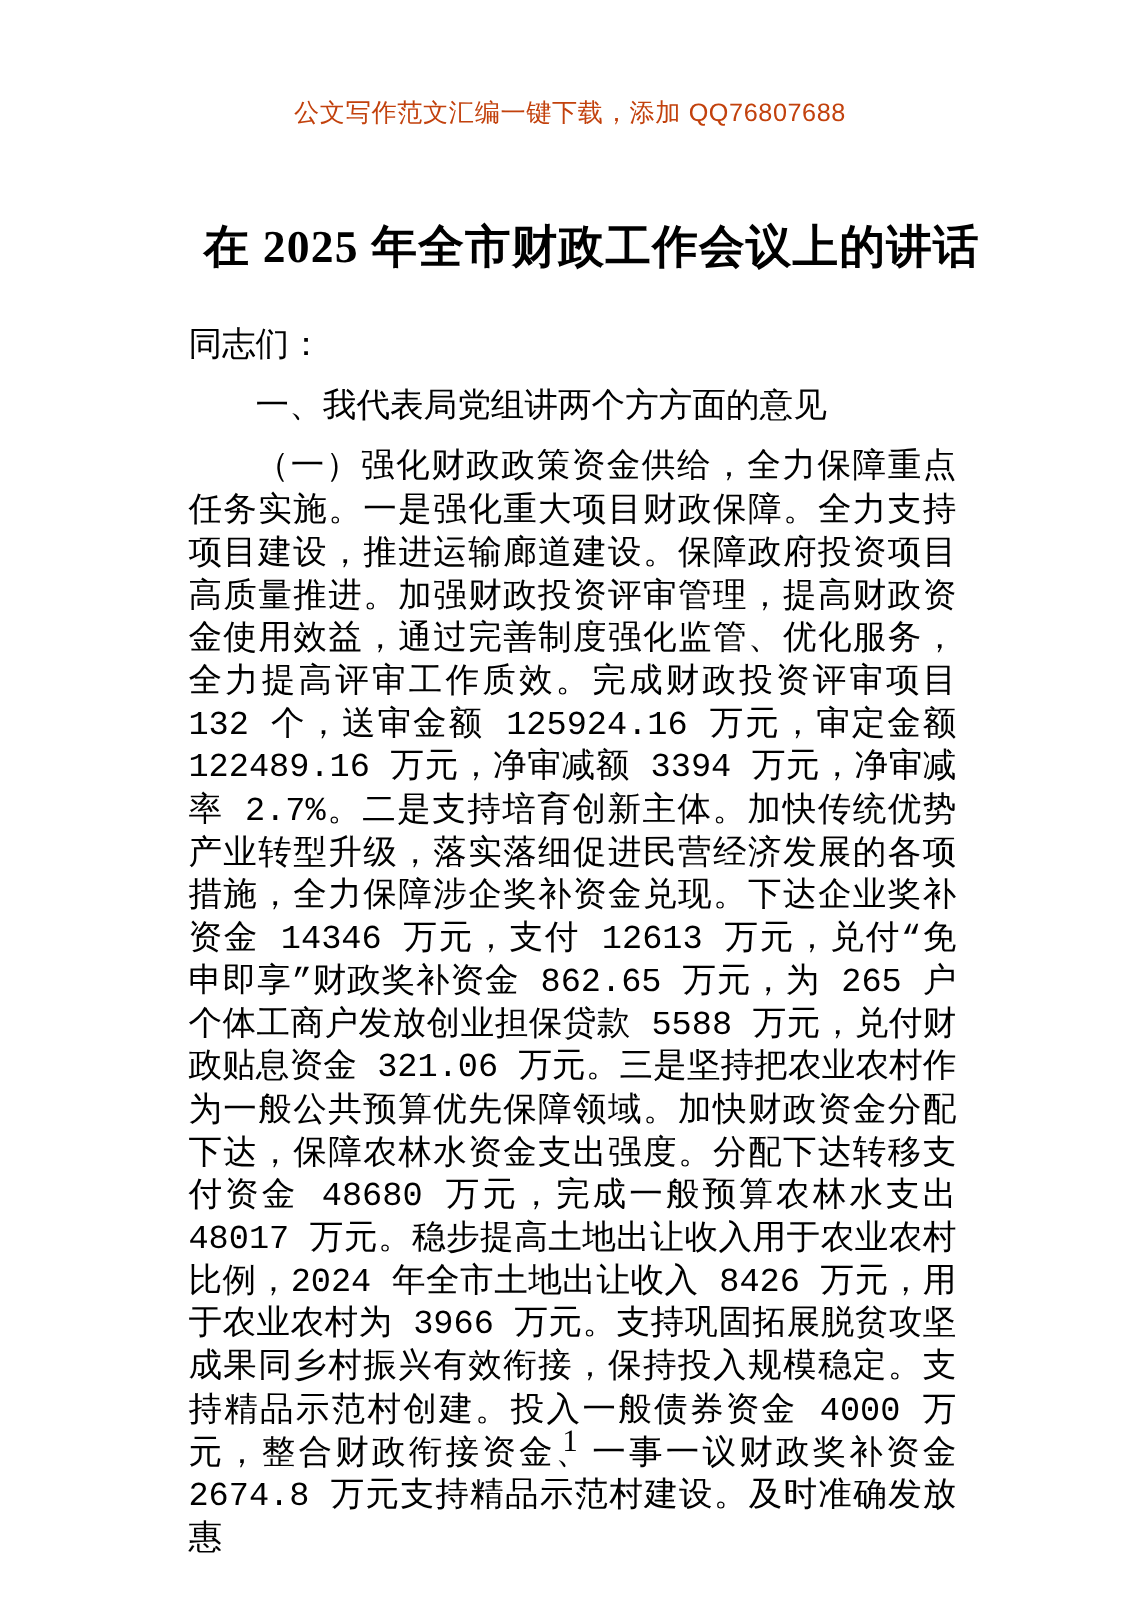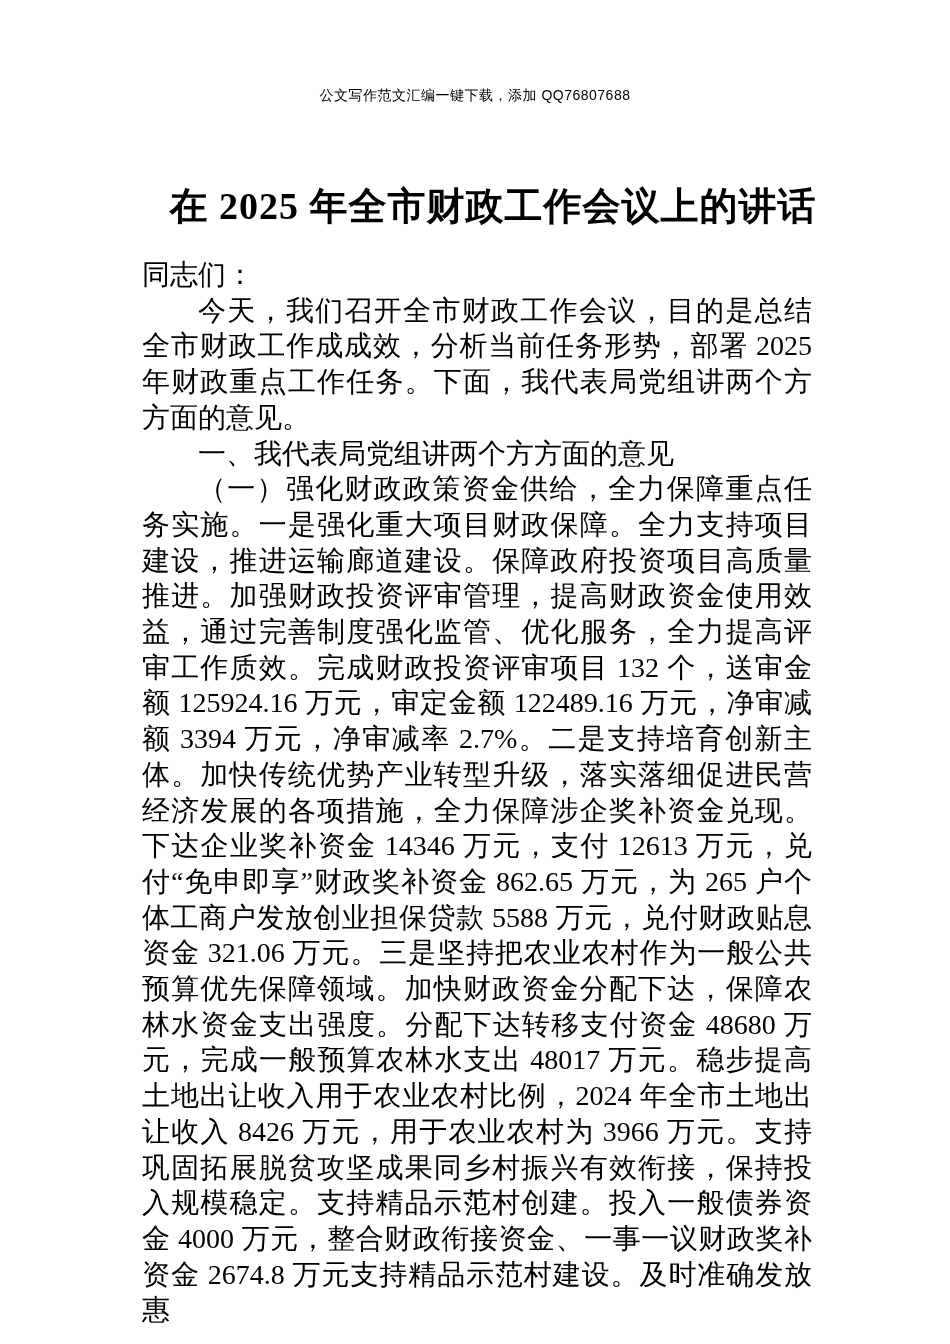--- a/index.html
+++ b/index.html
@@ -16,23 +16,23 @@
     font-family: "Liberation Serif", serif;
     overflow: hidden;
   }
   .notice {
     position: absolute;
     top: 83px;
     left: 0;
     width: 100%;
     text-align: center;
     font-family: "Liberation Sans", sans-serif;
-    font-size: 14px;
+    font-size: 21px;
     line-height: 24px;
-    color: #000000;
+    color: #c2410c;
     letter-spacing: 0.5px;
   }
   .doc-title {
     position: absolute;
     top: 164px;
     left: 0;
     width: 100%;
     margin: 18px;
     text-align: center;
     font-size: 38px;
@@ -45,23 +45,24 @@
     position: absolute;
     top: 257px;
     left: 142px;
     width: 670px;
     font-size: 28px;
     line-height: 35.7px;
     text-align: justify;
     color: #000000;
   }
   .para {
-    margin: 0;
+    margin: 15px;
     padding: 0;
     text-indent: 2em;
+    font-family: Liberation Mono, monospace;
   }
   .para.no-indent {
     text-indent: 0;
   }
   .page-number {
     position: absolute;
     top: 1186px;
     left: 0;
     width: 100%;
     text-align: center;
@@ -74,20 +75,19 @@
 <body>
 
 <div class="page">
 
   <div class="notice">公文写作范文汇编一键下载，添加 QQ76807688</div>
 
   <h1 class="doc-title">在 2025 年全市财政工作会议上的讲话</h1>
 
   <div class="doc-body">
     <p class="para no-indent">同志们：</p>
-    <p class="para">今天，我们召开全市财政工作会议，目的是总结全市财政工作成成效，分析当前任务形势，部署 2025 年财政重点工作任务。下面，我代表局党组讲两个方方面的意见。</p>
     <p class="para">一、我代表局党组讲两个方方面的意见</p>
     <p class="para">（一）强化财政政策资金供给，全力保障重点任务实施。一是强化重大项目财政保障。全力支持项目建设，推进运输廊道建设。保障政府投资项目高质量推进。加强财政投资评审管理，提高财政资金使用效益，通过完善制度强化监管、优化服务，全力提高评审工作质效。完成财政投资评审项目 132 个，送审金额 125924.16 万元，审定金额 122489.16 万元，净审减额 3394 万元，净审减率 2.7%。二是支持培育创新主体。加快传统优势产业转型升级，落实落细促进民营经济发展的各项措施，全力保障涉企奖补资金兑现。下达企业奖补资金 14346 万元，支付 12613 万元，兑付“免申即享”财政奖补资金 862.65 万元，为 265 户个体工商户发放创业担保贷款 5588 万元，兑付财政贴息资金 321.06 万元。三是坚持把农业农村作为一般公共预算优先保障领域。加快财政资金分配下达，保障农林水资金支出强度。分配下达转移支付资金 48680 万元，完成一般预算农林水支出 48017 万元。稳步提高土地出让收入用于农业农村比例，2024 年全市土地出让收入 8426 万元，用于农业农村为 3966 万元。支持巩固拓展脱贫攻坚成果同乡村振兴有效衔接，保持投入规模稳定。支持精品示范村创建。投入一般债券资金 4000 万元，整合财政衔接资金、一事一议财政奖补资金 2674.8 万元支持精品示范村建设。及时准确发放惠</p>
   </div>
 
   <div class="page-number">1</div>
 
 </div>
 
 </body></html>

